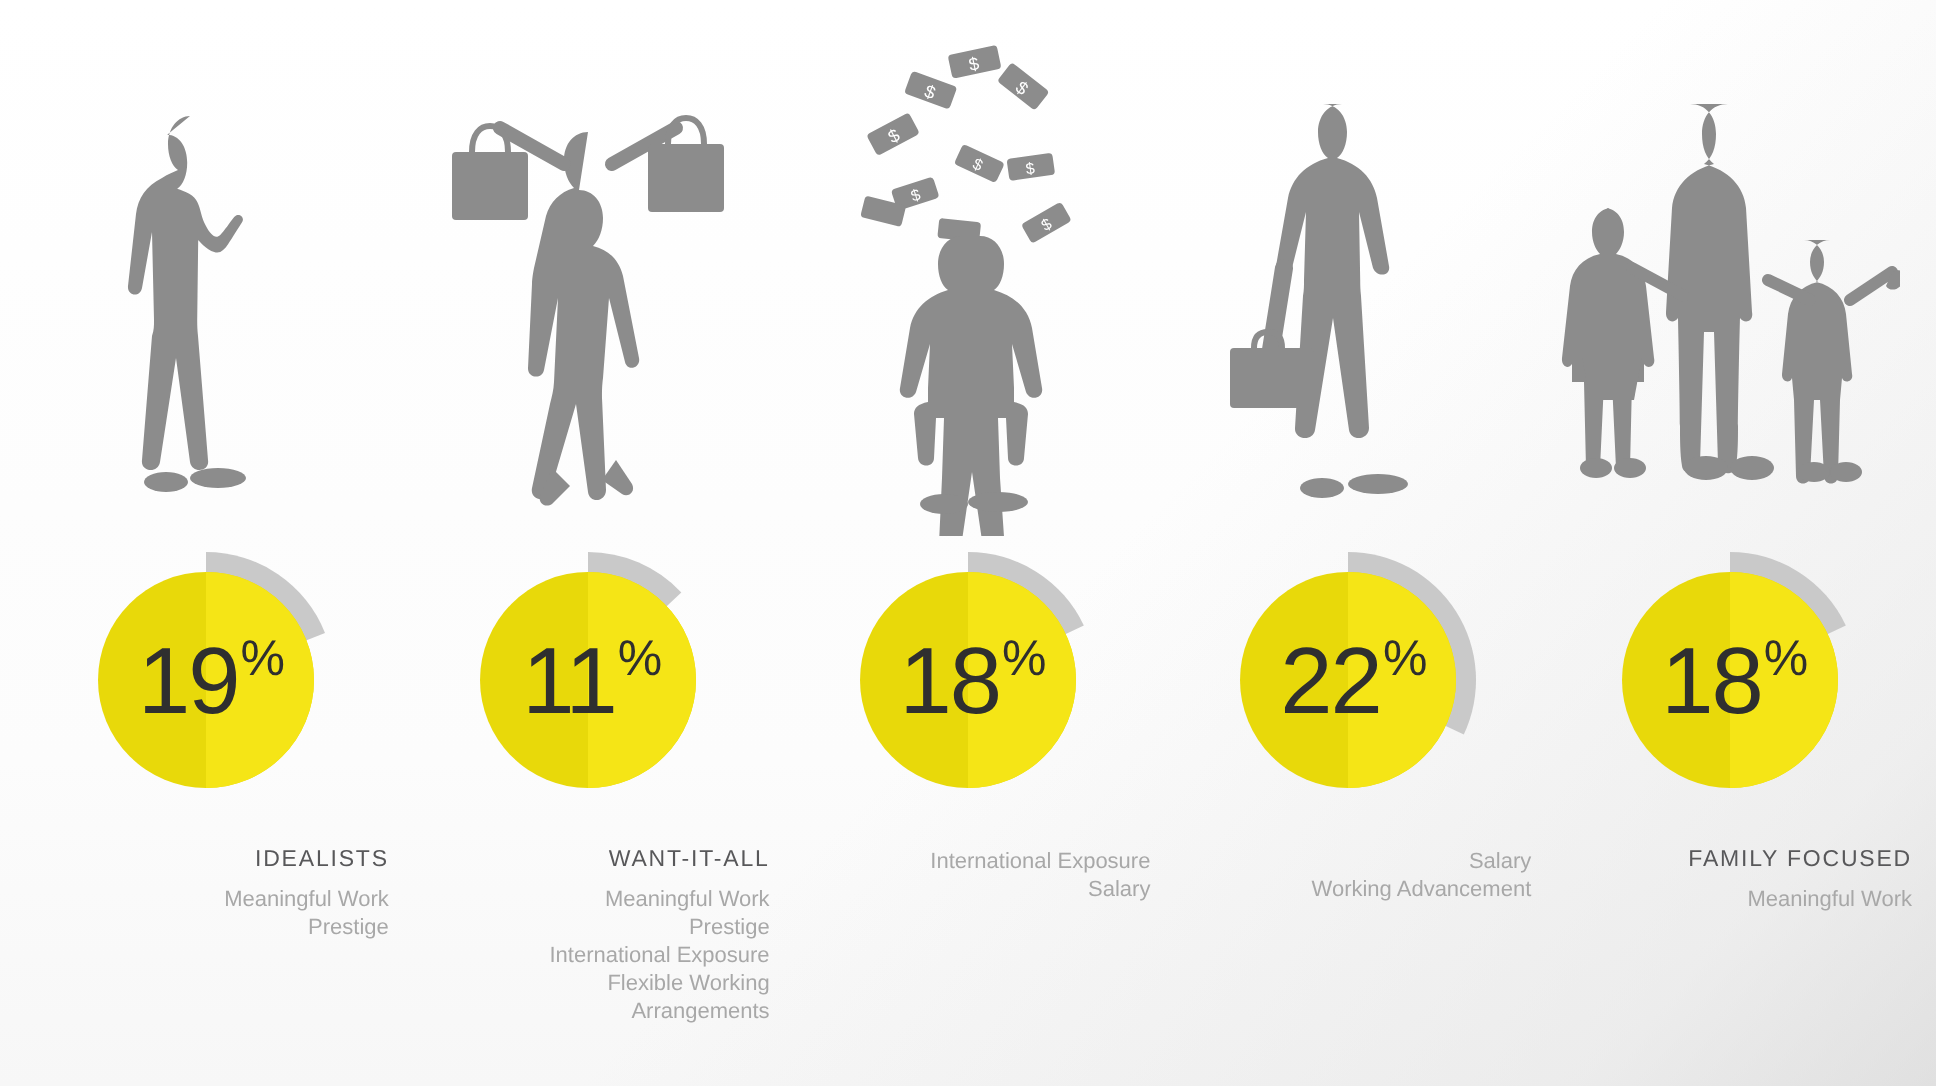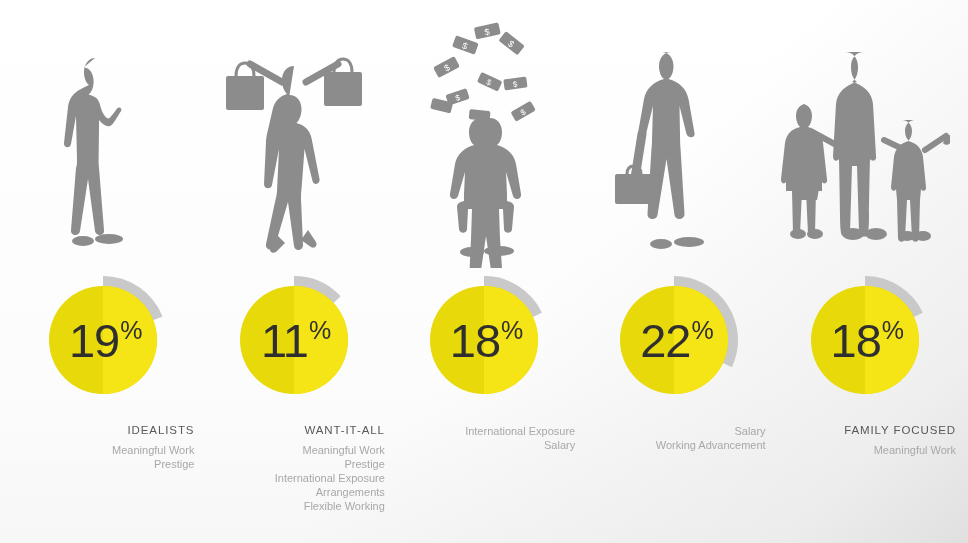--- a/index.html
+++ b/index.html
@@ -171,22 +171,22 @@
         <span class="sym">%</span>
       </div>
     </div>
 
     <div class="caption">
       <div class="cap-title">WANT-IT-ALL</div>
       <div class="cap-list">
         <div>Meaningful Work</div>
         <div>Prestige</div>
         <div>International Exposure</div>
+        <div>Flexible Working</div>
         <div>Arrangements</div>
-        <div>Flexible Working</div>
       </div>
     </div>
   </div>
 
   <div class="col">
     <div class="art">
       <svg width="130" height="262" viewBox="0 0 130 262" aria-hidden="true">
         <g fill="#8c8c8c">
           <g>
             <g transform="rotate(-28 28 62)">

